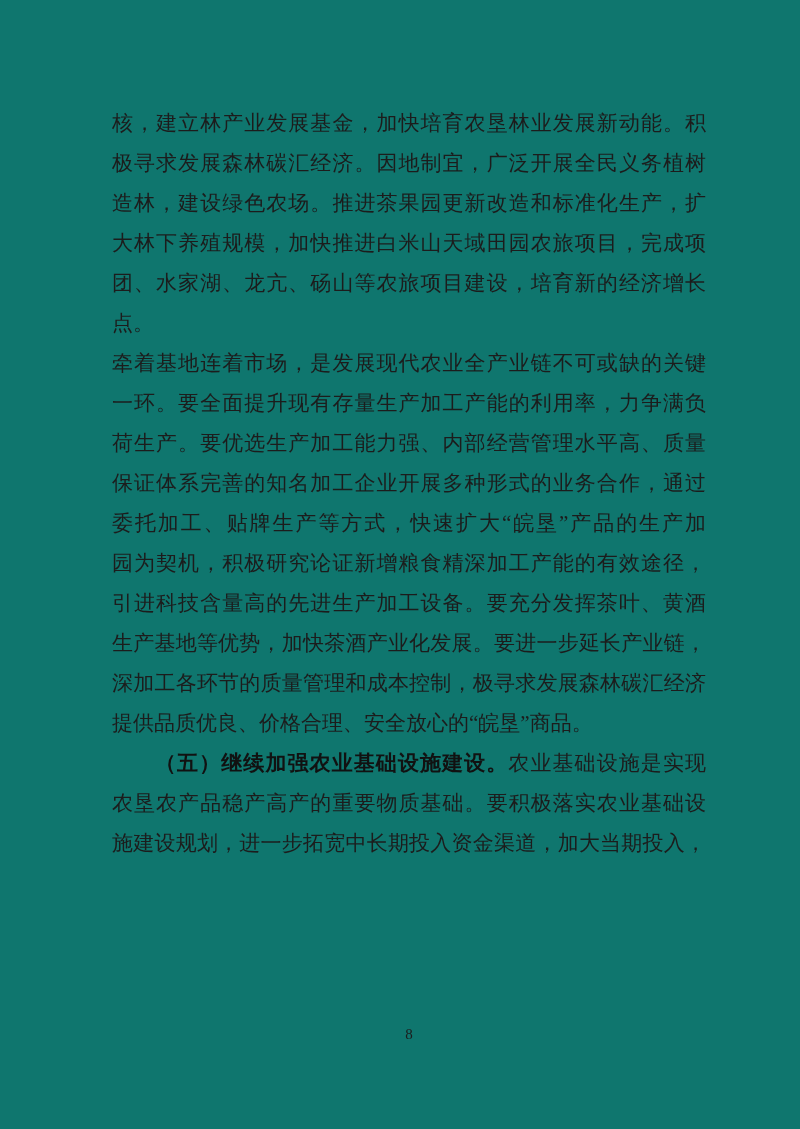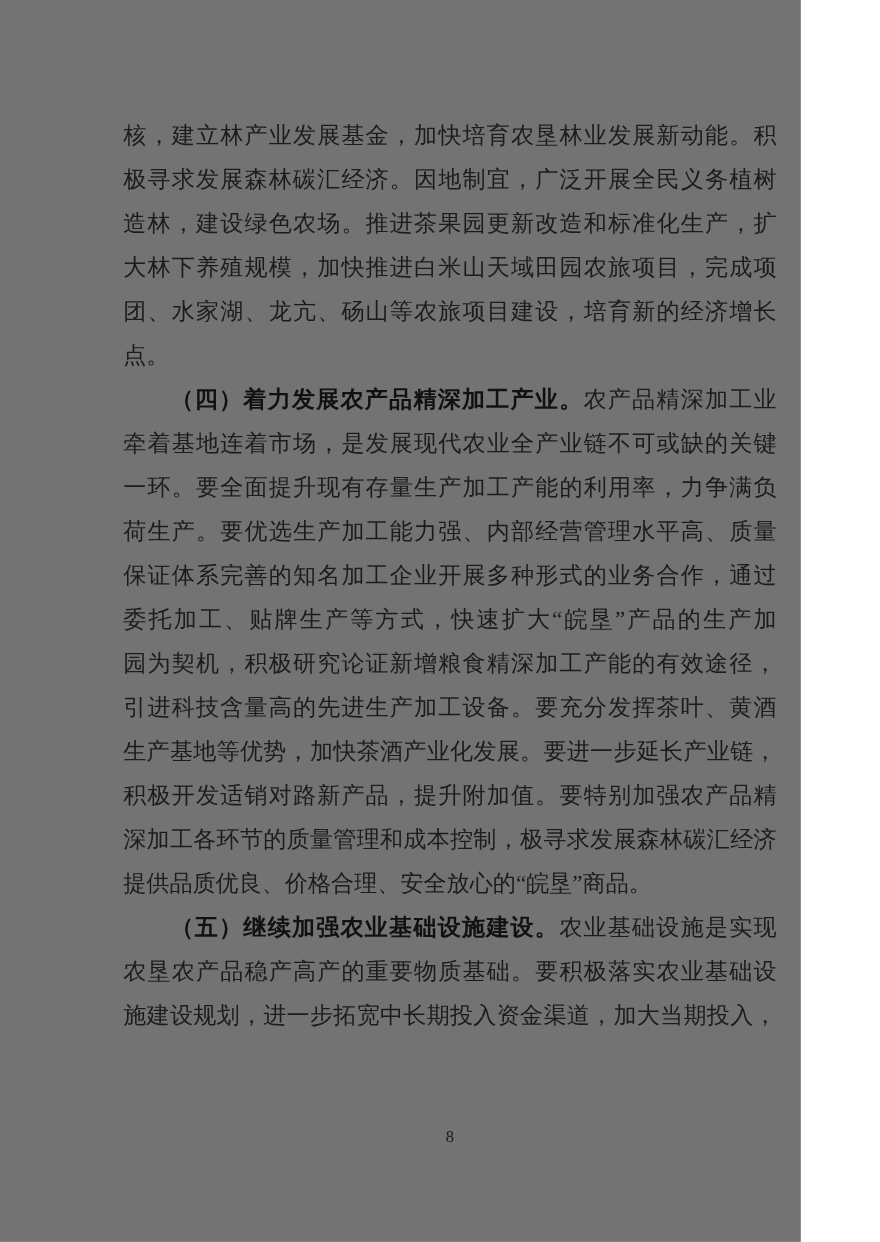--- a/index.html
+++ b/index.html
@@ -1,21 +1,21 @@
 <!DOCTYPE html>
 <html><head>
 <meta charset="utf-8">
 <style>
   * { margin: 0; padding: 0; box-sizing: border-box; }
   html, body { background: #ffffff; }
   .page {
     position: relative;
-    width: 728px;
+    width: 800px;
     height: 1129px;
-    background: #737373;
+    background: #0f766e;
     overflow: hidden;
     font-family: "Liberation Serif", "DejaVu Serif", serif;
   }
   .text-block {
     position: absolute;
     left: 112px;
     top: 103px;
     width: 594px;
   }
   .paragraph { width: 100%; }
@@ -56,30 +56,28 @@
   <div class="text-block">
       <div class="paragraph">
         <div class="line just"><span class="seg">核，建立林产业发展基金，加快培育农垦林业发展新动能。积</span></div>
         <div class="line just"><span class="seg">极寻求发展森林碳汇经济。因地制宜，广泛开展全民义务植树</span></div>
         <div class="line just"><span class="seg">造林，建设绿色农场。推进茶果园更新改造和标准化生产，扩</span></div>
         <div class="line just"><span class="seg">大林下养殖规模，加快推进白米山天域田园农旅项目，完成项</span></div>
         <div class="line just"><span class="seg">团、水家湖、龙亢、砀山等农旅项目建设，培育新的经济增长</span></div>
         <div class="line"><span class="seg">点。</span></div>
       </div>
       <div class="paragraph">
-        <div class="line just indent"><span class="seg bold">（四）着力发展农产品精深加工产业。</span><span class="seg">农产品精深加工业</span></div>
         <div class="line just"><span class="seg">牵着基地连着市场，是发展现代农业全产业链不可或缺的关键</span></div>
         <div class="line just"><span class="seg">一环。要全面提升现有存量生产加工产能的利用率，力争满负</span></div>
         <div class="line just"><span class="seg">荷生产。要优选生产加工能力强、内部经营管理水平高、质量</span></div>
         <div class="line just"><span class="seg">保证体系完善的知名加工企业开展多种形式的业务合作，通过</span></div>
         <div class="line just"><span class="seg">委托加工、贴牌生产等方式，快速扩大“皖垦”产品的生产加</span></div>
         <div class="line just"><span class="seg">园为契机，积极研究论证新增粮食精深加工产能的有效途径，</span></div>
         <div class="line just"><span class="seg">引进科技含量高的先进生产加工设备。要充分发挥茶叶、黄酒</span></div>
         <div class="line just"><span class="seg">生产基地等优势，加快茶酒产业化发展。要进一步延长产业链，</span></div>
-        <div class="line just"><span class="seg">积极开发适销对路新产品，提升附加值。要特别加强农产品精</span></div>
         <div class="line just"><span class="seg">深加工各环节的质量管理和成本控制，极寻求发展森林碳汇经济</span></div>
         <div class="line"><span class="seg">提供品质优良、价格合理、安全放心的“皖垦”商品。</span></div>
       </div>
       <div class="paragraph">
         <div class="line just indent"><span class="seg bold">（五）继续加强农业基础设施建设。</span><span class="seg">农业基础设施是实现</span></div>
         <div class="line just"><span class="seg">农垦农产品稳产高产的重要物质基础。要积极落实农业基础设</span></div>
         <div class="line just"><span class="seg">施建设规划，进一步拓宽中长期投入资金渠道，加大当期投入，</span></div>
       </div>
     </div>
   <div class="page-number">8</div>

